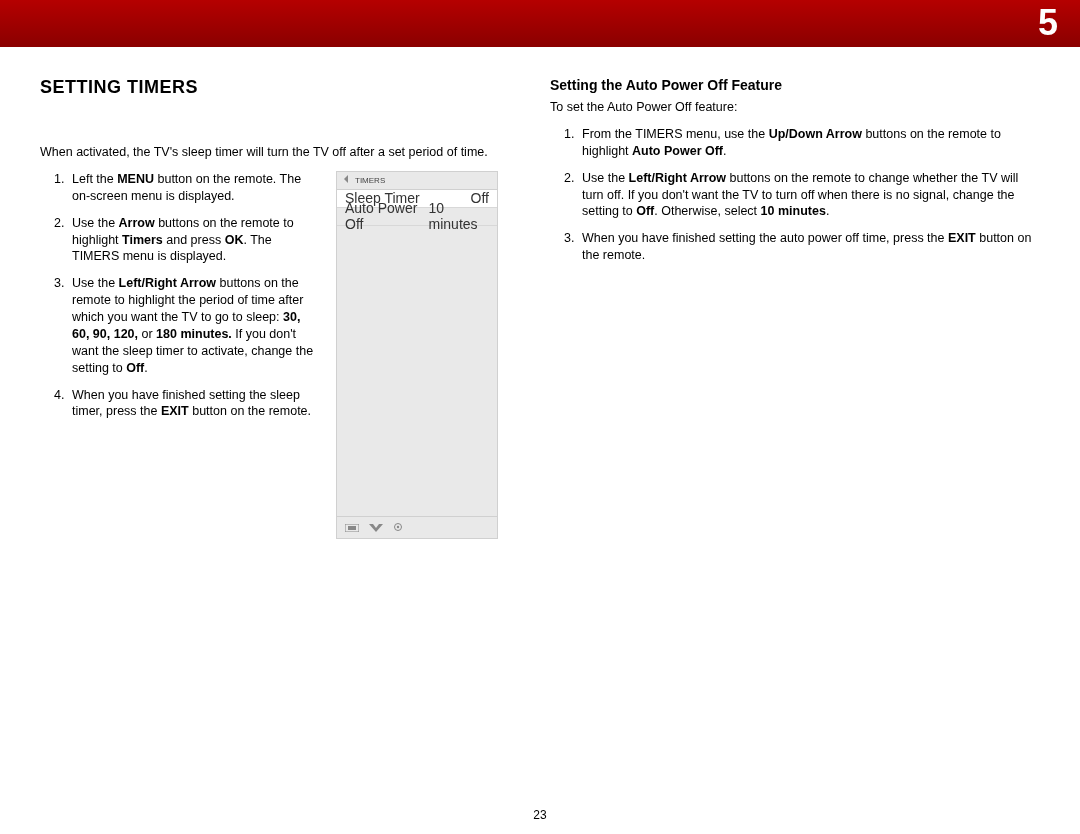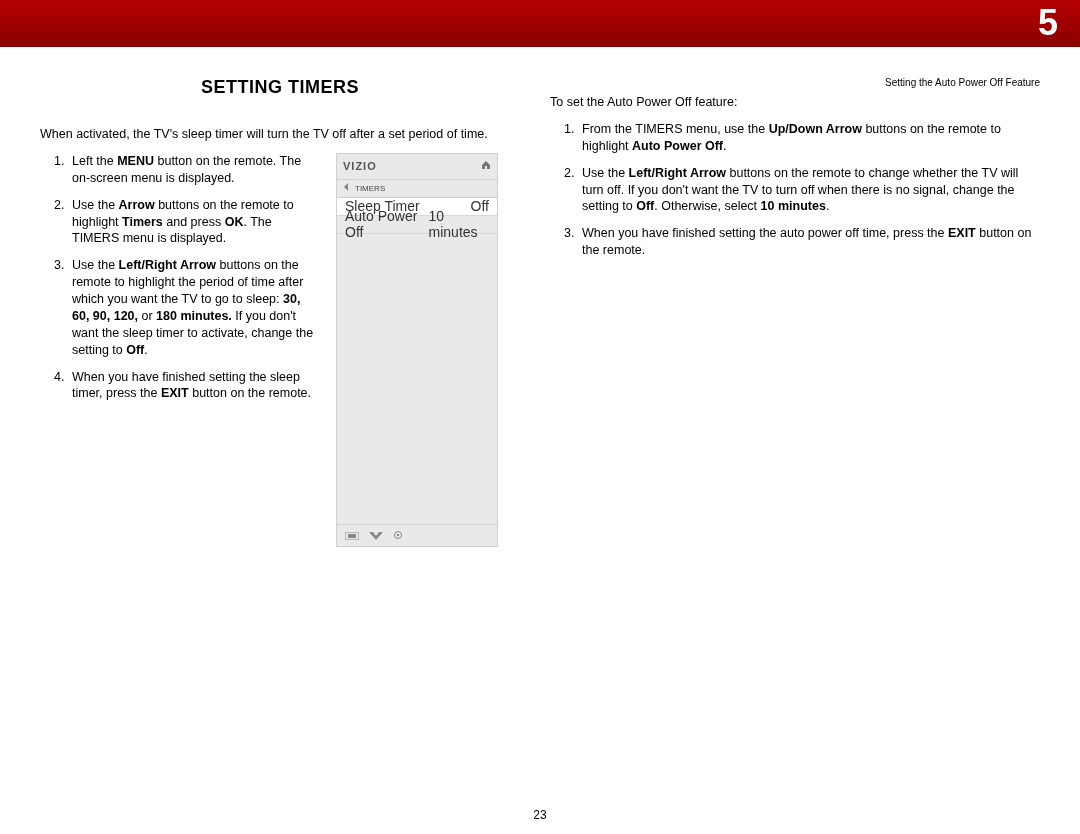--- a/index.html
+++ b/index.html
@@ -2,22 +2,22 @@
 <html><head>
 <meta charset="utf-8">
 <style>
   * { margin: 0; padding: 0; box-sizing: border-box; }
   body { width: 1080px; height: 834px; font-family: "Helvetica Neue", Helvetica, Arial, sans-serif; background: #fff; color: #000; position: relative; }
   .header-bar { width: 100%; height: 47px; background: linear-gradient(#b50000, #8a0000); position: relative; }
   .page-num { position: absolute; right: 22px; top: 2px; color: #fff; font-size: 36px; font-weight: 700; }
   .content { padding: 30px 40px 0 40px; display: flex; gap: 30px; }
   .col-left { width: 480px; }
   .col-right { flex: 1; }
-  h1.section-title { font-size: 18px; font-weight: 700; letter-spacing: 0.5px; text-transform: uppercase; margin-bottom: 28px; text-align: center; }
-  .subhead { font-size: 10px; font-weight: 400; margin-bottom: 6px; text-align: right; }
+  h1.section-title { font-size: 18px; font-weight: 700; letter-spacing: 0.5px; text-transform: uppercase; margin-bottom: 46px; }
+  .subhead { font-size: 14px; font-weight: 700; margin-bottom: 6px; }
   p.body { font-size: 12.5px; line-height: 1.35; margin-bottom: 10px; }
   p.justify { text-align: justify; }
   ol { font-size: 12.5px; line-height: 1.35; padding-left: 28px; }
   ol li { margin-bottom: 10px; padding-left: 4px; }
   .left-inner { display: flex; gap: 18px; }
   .steps-left { width: 278px; }
   .tv-menu { width: 162px; border: 1px solid #d0d0d0; background: #e9e9e9; font-family: Arial, sans-serif; }
   .tv-header { display: flex; align-items: center; justify-content: space-between; height: 26px; padding: 0 6px; border-bottom: 1px solid #d0d0d0; }
   .vizio-logo { font-size: 11px; font-weight: 700; letter-spacing: 1px; color: #555; }
   .home-ico { font-size: 10px; color: #666; }
@@ -46,28 +46,20 @@
       <div class="steps-left">
         <ol>
           <li><span>Left the </span><b>MENU</b><span> button on the remote. The on-screen menu is displayed.</span></li>
           <li><span>Use the </span><b>Arrow</b><span> buttons on the remote to highlight </span><b>Timers</b><span> and press </span><b>OK</b><span>. The TIMERS menu is displayed.</span></li>
           <li><span>Use the </span><b>Left/Right Arrow</b><span> buttons on the remote to highlight the period of time after which you want the TV to go to sleep: </span><b>30, 60, 90, 120,</b><span> or </span><b>180 minutes.</b><span> If you don't want the sleep timer to activate, change the setting to </span><b>Off</b><span>.</span></li>
           <li><span>When you have finished setting the sleep timer, press the </span><b>EXIT</b><span> button on the remote.</span></li>
         </ol>
       </div>
 
       <div class="tv-menu">
-        <div class="tv-header">
-          <span class="vizio-logo">VIZIO</span>
-          <span class="home-ico">
-            <svg width="10" height="10" viewBox="0 0 10 10">
-                <path d="M1 5 L5 1 L9 5 L9 9 L6 9 L6 6 L4 6 L4 9 L1 9 Z" fill="#777"></path>
-              </svg>
-          </span>
-        </div>
         <div class="tv-crumb">
           <span>
             <svg width="6" height="8" viewBox="0 0 6 8">
                 <path d="M5 0 L1 4 L5 8 Z" fill="#888"></path>
               </svg>
           </span>
           <span>TIMERS</span>
         </div>
         <div class="tv-row selected">
           <span>Sleep Timer</span>

